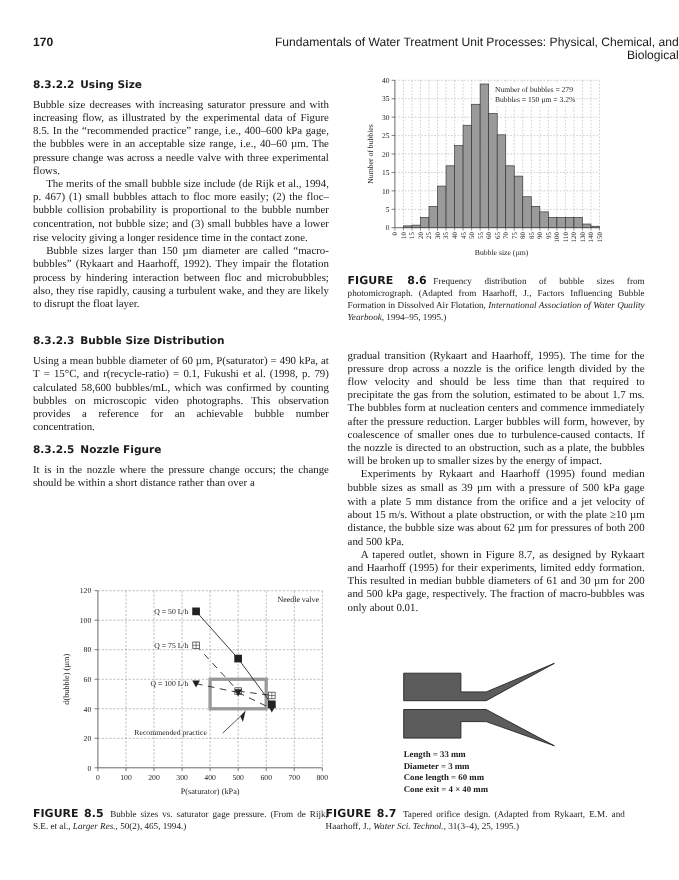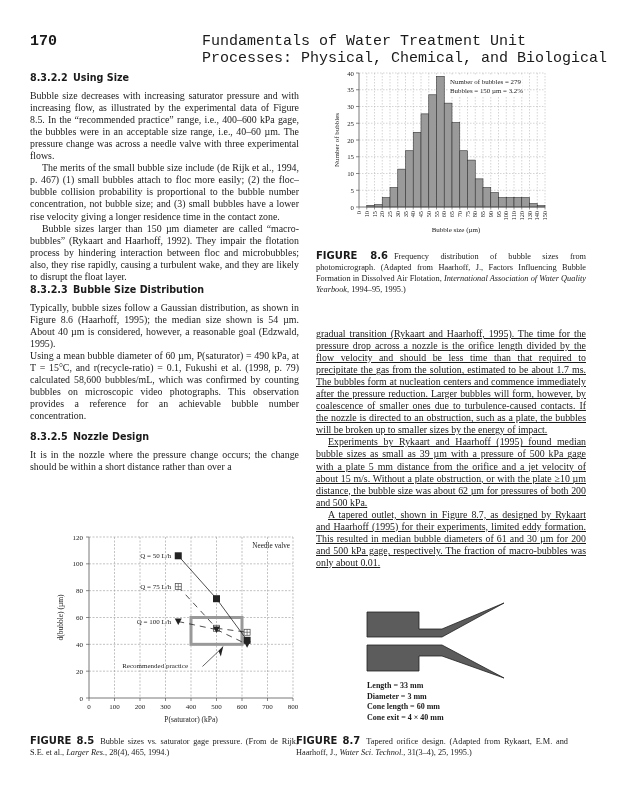--- a/index.html
+++ b/index.html
@@ -1,19 +1,19 @@
 <!DOCTYPE html>
 <html><head>
 <meta charset="utf-8">
 <style>
   html, body { margin: 0; padding: 0; background: #fff; }
   body { width: 617px; height: 800px; position: relative; overflow: hidden;
          font-family: "Liberation Serif", "DejaVu Serif", serif; color: #1a1a1a; }
   .abs { position: absolute; }
-  .running-head { top: 33px; font-family: Liberation Mono, monospace; font-size: 15px; }
+  .running-head { top: 33px; font-family: Liberation Sans, sans-serif; font-size: 11px; text-align: right; }
   .page-num { left: 30px; font-weight: bold; }
   .book-title { left: 202px; }
   .col { position: absolute; font-size: 9.9px; line-height: 12.05px; text-align: justify; }
   .col p { margin: 0; text-indent: 0; }
   .col p.ind { text-indent: 12px; }
   .sec { font-family: "DejaVu Sans", "Liberation Sans", sans-serif; font-weight: bold; font-size: 9.6px;
          margin: 0 0 6px 0; }
   .sec .num { display: inline-block; width: 43px; }
   .caption { position: absolute; font-size: 8.3px; line-height: 11.1px; text-align: justify; }
   .caption .lbl { font-family: "DejaVu Sans", "Liberation Sans", sans-serif; font-weight: bold; font-size: 10px; margin-right: 6px; }
@@ -26,26 +26,25 @@
 
 <div class="abs running-head page-num">170</div>
 <div class="abs running-head book-title">Fundamentals of Water Treatment Unit Processes: Physical, Chemical, and Biological</div>
 
 <div class="col" style="left:30px; top:72px; width:269px;">
   <div class="sec"><span class="num">8.3.2.2</span><span>Using Size</span></div>
   <p>Bubble size decreases with increasing saturator pressure and with increasing flow, as illustrated by the experimental data of Figure 8.5. In the “recommended practice” range, i.e., 400–600 kPa gage, the bubbles were in an acceptable size range, i.e., 40–60 µm. The pressure change was across a needle valve with three experimental flows.</p>
   <p class="ind">The merits of the small bubble size include (de Rijk et al., 1994, p. 467) (1) small bubbles attach to floc more easily; (2) the floc–bubble collision probability is proportional to the bubble number concentration, not bubble size; and (3) small bubbles have a lower rise velocity giving a longer residence time in the contact zone.</p>
   <p class="ind">Bubble sizes larger than 150 µm diameter are called “macro-bubbles” (Rykaart and Haarhoff, 1992). They impair the flotation process by hindering interaction between floc and microbubbles; also, they rise rapidly, causing a turbulent wake, and they are likely to disrupt the float layer.</p>
 
-  <div class="sec" style="margin-top:1px"><span class="num">8.3.2.3</span><span>Bubble Size Distribution</span></div>
-  <p>Typically, bubble sizes follow a Gaussian distribution, as shown in Figure 8.6 (Haarhoff, 1995); the median size shown is 54 µm. About 40 µm is considered, however, a reasonable goal (Edzwald, 1995).</p>
+  <div class="sec" style="margin-top:22px"><span class="num">8.3.2.3</span><span>Bubble Size Distribution</span></div>
 
   <p>Using a mean bubble diameter of 60 µm, P(saturator) = 490 kPa, at T = 15°C, and r(recycle-ratio) = 0.1, Fukushi et al. (1998, p. 79) calculated 58,600 bubbles/mL, which was confirmed by counting bubbles on microscopic video photographs. This observation provides a reference for an achievable bubble number concentration.</p>
 
-  <div class="sec" style="margin-top:9px"><span class="num">8.3.2.5</span><span>Nozzle Design</span></div>
+  <div class="sec" style="margin-top:9px"><span class="num">8.3.2.5</span><span>Nozzle Figure</span></div>
   <p>It is in the nozzle where the pressure change occurs; the change should be within a short distance rather than over a</p>
 </div>
 
 <svg class="abs" id="fig85" style="left:0; top:525px;" width="310" height="200">
     <line x1="89" y1="173" x2="89" y2="176" stroke="#555" stroke-width="0.7"></line>
     <text x="89" y="184" font-size="7" text-anchor="middle" fill="#222">0</text>
     <line x1="114.5" y1="12" x2="114.5" y2="173" stroke="#999" stroke-dasharray="2,1.5" stroke-width="0.6"></line>
     <line x1="114.5" y1="173" x2="114.5" y2="176" stroke="#555" stroke-width="0.7"></line>
     <text x="114.5" y="184" font-size="7" text-anchor="middle" fill="#222">100</text>
     <line x1="140" y1="12" x2="140" y2="173" stroke="#999" stroke-dasharray="2,1.5" stroke-width="0.6"></line>
@@ -118,21 +117,21 @@
     <text x="171.25" y="64.14166666666667" font-size="7" text-anchor="end" fill="#222">Q = 75 L/h</text>
     <line x1="178.25" y1="96.525" x2="216.5" y2="104.575" stroke="#222" stroke-width="0.8" stroke-dasharray="6,5"></line>
     <line x1="216.5" y1="104.575" x2="247.1" y2="119.33333333333334" stroke="#222" stroke-width="0.8" stroke-dasharray="6,5"></line>
     <polygon points="174.75,93.525 181.75,93.525 178.25,100.025" fill="#222"></polygon>
     <polygon points="213,101.575 220,101.575 216.5,108.075" fill="#222"></polygon>
     <polygon points="243.6,116.33333333333334 250.6,116.33333333333334 247.1,122.83333333333334" fill="#222"></polygon>
     <text x="171.25" y="99.025" font-size="7" text-anchor="end" fill="#222">Q = 100 L/h</text>
   </svg>
 
 <div class="caption" style="left:30px; top:735px; width:268px;">
-  <span class="lbl">FIGURE 8.5</span><span>Bubble sizes vs. saturator gage pressure. (From de Rijk, S.E. et al., </span><i>Larger Res.</i><span>, 28(4), 465, 1994.)</span>
+  <span class="lbl">FIGURE 8.5</span><span>Bubble sizes vs. saturator gage pressure. (From de Rijk, S.E. et al., </span><i>Larger Res.</i><span>, 50(2), 465, 1994.)</span>
 </div>
 
 <svg class="abs" id="fig86" style="left:310px; top:60px;" width="260" height="180">
     <line x1="56.75" y1="13" x2="56.75" y2="147" stroke="#aaa" stroke-dasharray="1.5,1.5" stroke-width="0.5"></line>
     <line x1="64.5" y1="13" x2="64.5" y2="147" stroke="#aaa" stroke-dasharray="1.5,1.5" stroke-width="0.5"></line>
     <line x1="72.25" y1="13" x2="72.25" y2="147" stroke="#aaa" stroke-dasharray="1.5,1.5" stroke-width="0.5"></line>
     <line x1="80" y1="13" x2="80" y2="147" stroke="#aaa" stroke-dasharray="1.5,1.5" stroke-width="0.5"></line>
     <line x1="87.75" y1="13" x2="87.75" y2="147" stroke="#aaa" stroke-dasharray="1.5,1.5" stroke-width="0.5"></line>
     <line x1="95.5" y1="13" x2="95.5" y2="147" stroke="#aaa" stroke-dasharray="1.5,1.5" stroke-width="0.5"></line>
     <line x1="103.25" y1="13" x2="103.25" y2="147" stroke="#aaa" stroke-dasharray="1.5,1.5" stroke-width="0.5"></line>
@@ -258,21 +257,21 @@
     <text x="0" y="0" font-size="7" text-anchor="middle" fill="#222" transform="translate(29,80) rotate(-90)">Number of bubbles</text>
     <rect x="138" y="16" width="74" height="21" fill="#fff"></rect>
     <text x="140" y="24" font-size="6.9" fill="#222">Number of bubbles = 279</text>
     <text x="140" y="33" font-size="6.9" fill="#222">Bubbles = 150 µm = 3.2%</text>
   </svg>
 
 <div class="caption" style="left:316px; top:250px; width:270px;">
   <span class="lbl">FIGURE 8.6</span><span>Frequency distribution of bubble sizes from photomicrograph. (Adapted from Haarhoff, J., Factors Influencing Bubble Formation in Dissolved Air Flotation, </span><i>International Association of Water Quality Yearbook</i><span>, 1994–95, 1995.)</span>
 </div>
 
-<div class="col" style="left:316px; top:328px; width:270px;text-decoration:underline;">
+<div class="col" style="left:316px; top:318px; width:270px;">
   <p>gradual transition (Rykaart and Haarhoff, 1995). The time for the pressure drop across a nozzle is the orifice length divided by the flow velocity and should be less time than that required to precipitate the gas from the solution, estimated to be about 1.7 ms. The bubbles form at nucleation centers and commence immediately after the pressure reduction. Larger bubbles will form, however, by coalescence of smaller ones due to turbulence-caused contacts. If the nozzle is directed to an obstruction, such as a plate, the bubbles will be broken up to smaller sizes by the energy of impact.</p>
   <p class="ind">Experiments by Rykaart and Haarhoff (1995) found median bubble sizes as small as 39 µm with a pressure of 500 kPa gage with a plate 5 mm distance from the orifice and a jet velocity of about 15 m/s. Without a plate obstruction, or with the plate ≥10 µm distance, the bubble size was about 62 µm for pressures of both 200 and 500 kPa.</p>
   <p class="ind">A tapered outlet, shown in Figure 8.7, as designed by Rykaart and Haarhoff (1995) for their experiments, limited eddy formation. This resulted in median bubble diameters of 61 and 30 µm for 200 and 500 kPa gage, respectively. The fraction of macro-bubbles was only about 0.01.</p>
 </div>
 
 <svg class="abs" style="left:360px; top:600px;" width="160" height="90">
   <polygon points="7,12 59,12 59,29 82,29 144,3 82,37 7,37" fill="#5c5c5c" stroke="#222" stroke-width="0.8"></polygon>
   <polygon points="7,45 82,45 144,78 82,56 59,56 59,71 7,71" fill="#5c5c5c" stroke="#222" stroke-width="0.8"></polygon>
 </svg>
 <div class="orifice-spec" style="left:367px; top:681px;font-weight:bold;">

